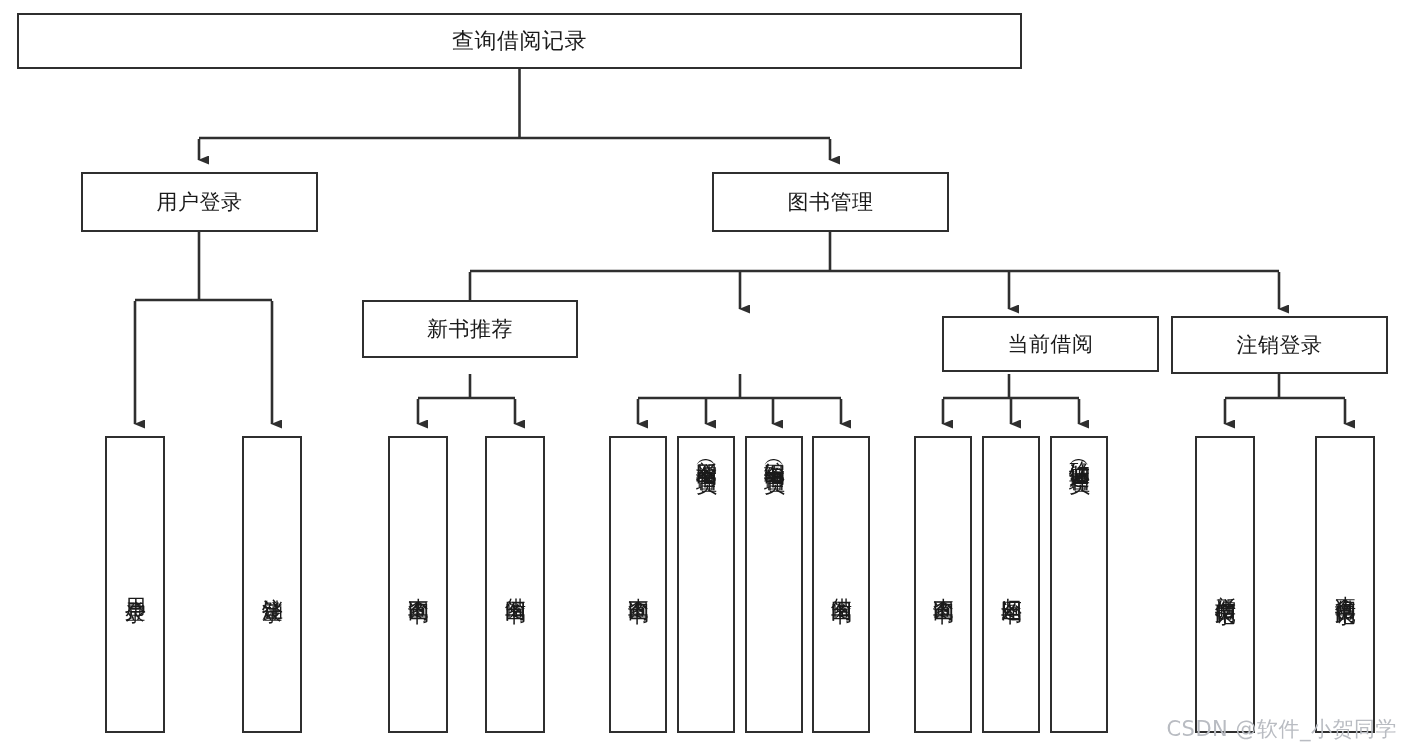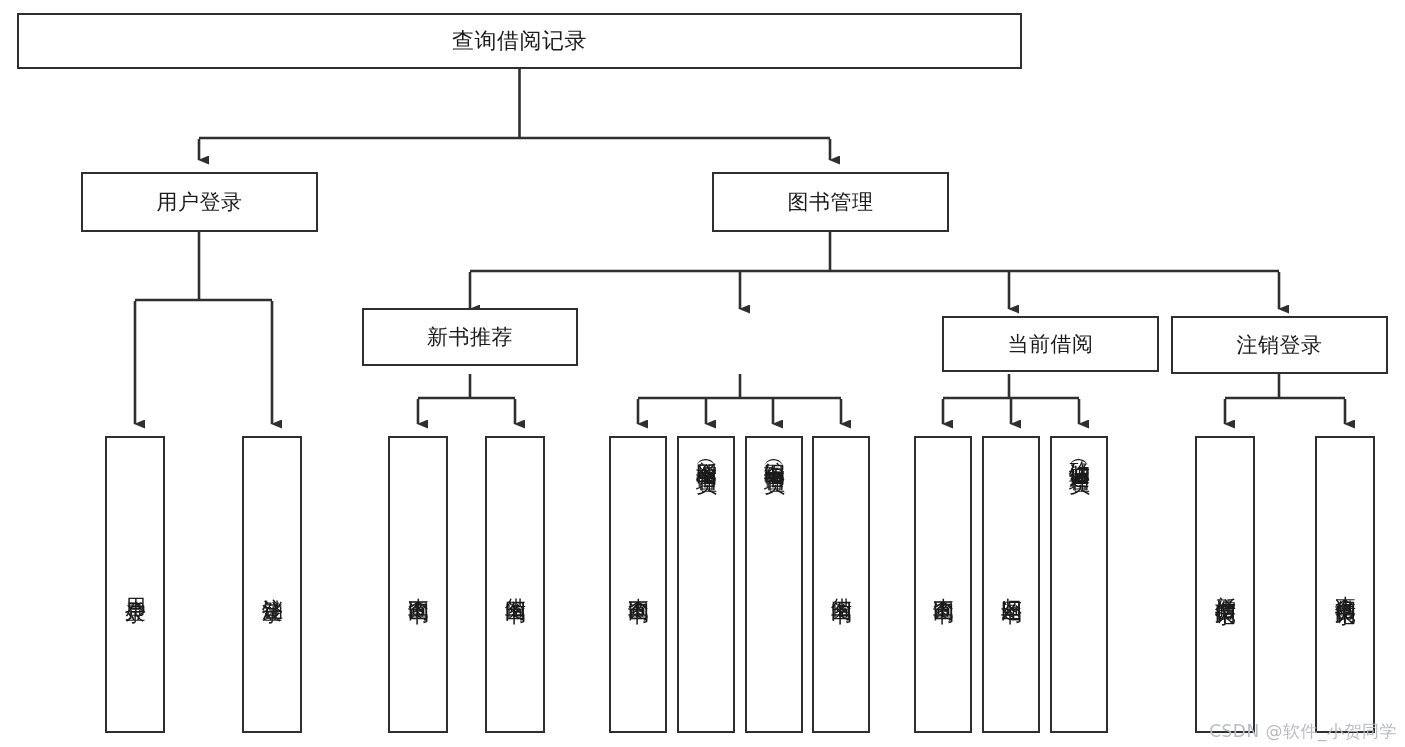--- a/index.html
+++ b/index.html
@@ -65,21 +65,21 @@
   .node.vert.center-text {
     align-items: center;
   }
   .node.vert .node-label.pad-top {
     padding-top: 6px;
   }
   .watermark {
     position: absolute;
     right: 8px;
     bottom: 4px;
-    font-size: 17px;
+    font-size: 21px;
     color: #b9bcc2;
     letter-spacing: 0.5px;
     white-space: nowrap;
     user-select: none;
   }
 </style>
 </head>
 <body>
 
 <div id="canvas">
@@ -139,21 +139,21 @@
   </div>
 
   <div class="node horiz" style="left:81px; top:172px; width:237px; height:60px;">
     <span class="node-label">用户登录</span>
   </div>
 
   <div class="node horiz" style="left:712px; top:172px; width:237px; height:60px;justify-content:center;">
     <span class="node-label">图书管理</span>
   </div>
 
-  <div class="node horiz" style="left:362px; top:308px; width:216px; height:58px;">
+  <div class="node horiz" style="left:362px; top:300px; width:216px; height:58px;">
     <span class="node-label">新书推荐</span>
   </div>
 
 
   <div class="node horiz" style="left:942px; top:316px; width:217px; height:56px;">
     <span class="node-label">当前借阅</span>
   </div>
 
   <div class="node horiz" style="left:1171px; top:316px; width:217px; height:58px;">
     <span class="node-label">注销登录</span>

